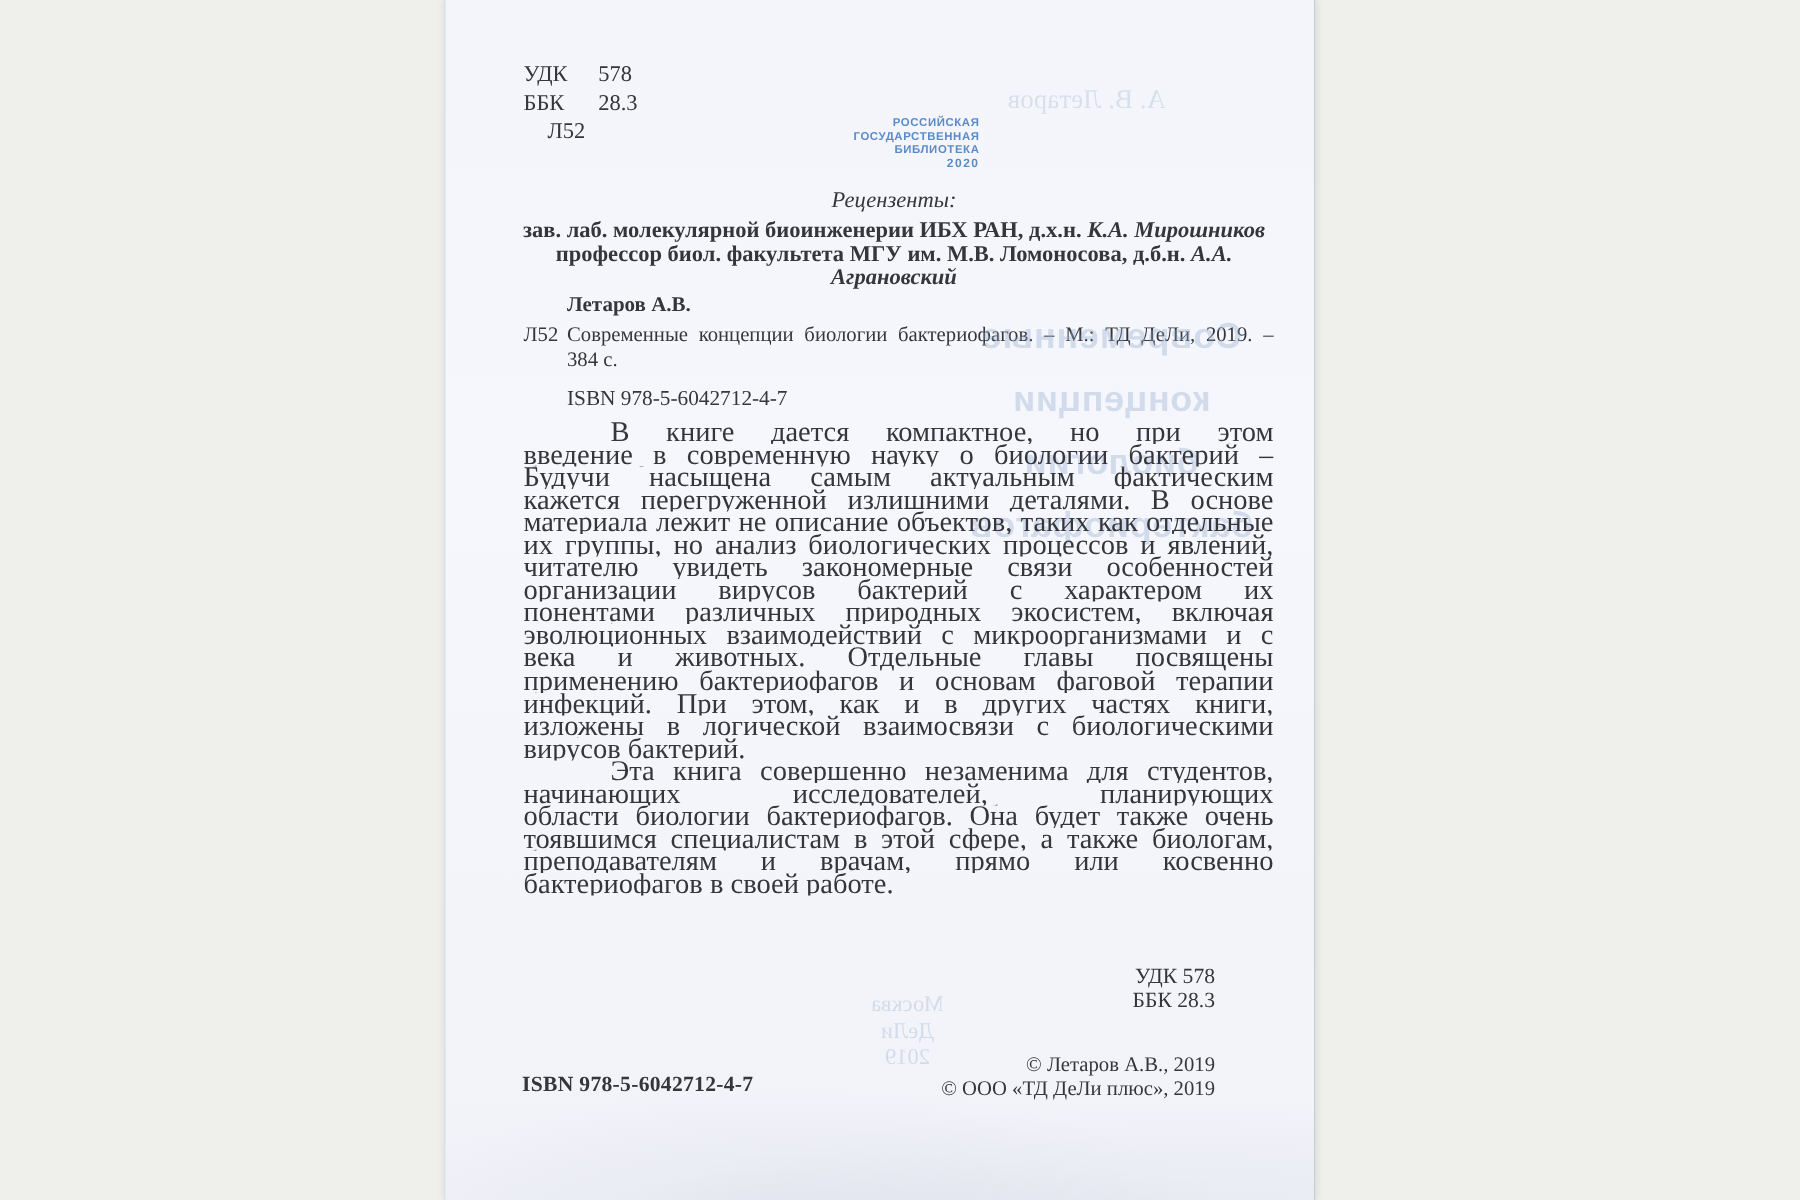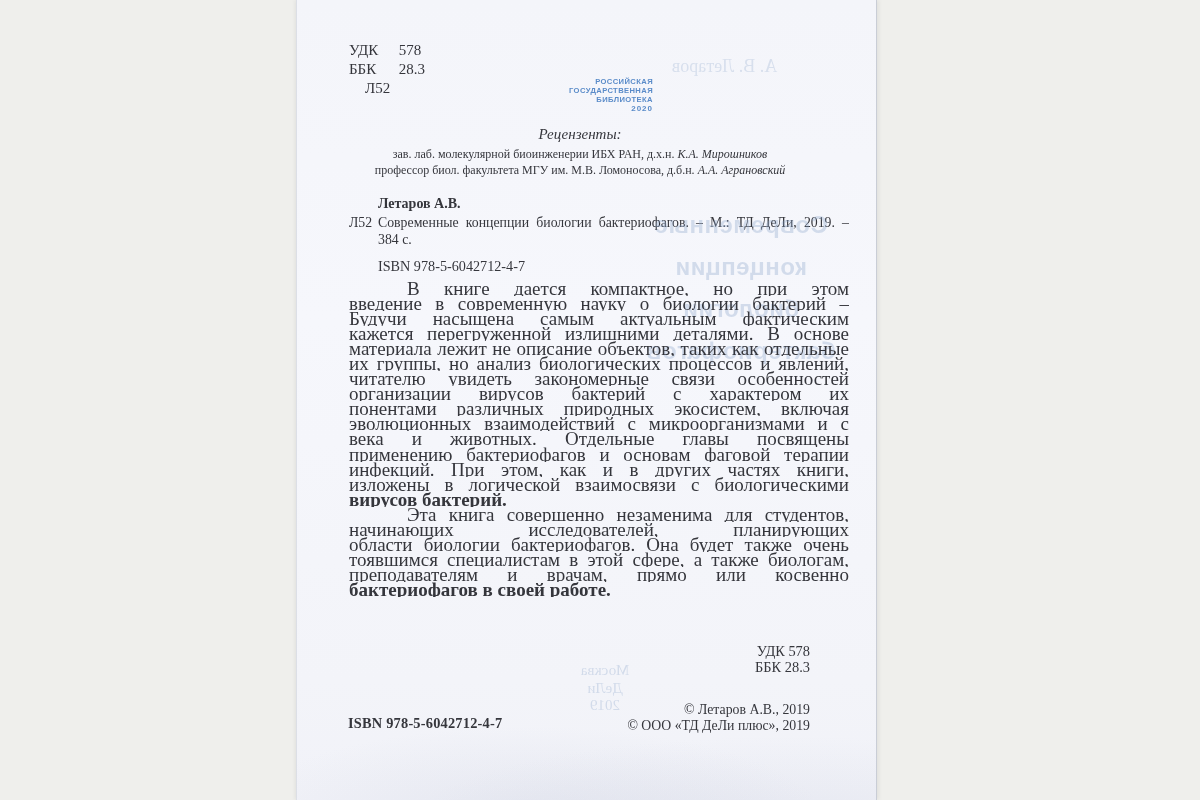--- a/index.html
+++ b/index.html
@@ -44,39 +44,39 @@
   .bleed { transform:scaleX(-1); color:#8fa8cc; pointer-events:none; }
   .bleed-author { left:340px; top:56px; width:175px; font-size:18px; opacity:0.28; text-align:center; }
   .bleed-title {
     left:308px; top:204px; width:272px; text-align:center; opacity:0.34;
     font-family:"Liberation Sans","DejaVu Sans",sans-serif;
     font-weight:bold; font-size:24px; line-height:42px; letter-spacing:0.5px;
   }
   .bleed-imprint { left:268px; top:662px; width:80px; text-align:center; font-size:15px; line-height:17.5px; opacity:0.32; }
 
   
-  .reviewers { left:18px; top:126px; width:530px; text-align:center; }
+  .reviewers { left:34px; top:126px; width:530px; text-align:center; }
   .reviewers .heading { font-style:italic; font-size:15px; margin-bottom:4px; }
-  .reviewers .row { font-size:12px; line-height:15.5px; }
+  .reviewers .row { font-size:15px; line-height:15.5px;font-weight:bold; }
   .reviewers .name { font-style:italic; }
 
   
   .author-line { left:81px; top:196px; font-size:14px; font-weight:bold; }
   .catalog { left:52px; top:215px; width:500px; font-size:13.8px; line-height:16px; }
   .catalog-row1 { display:flex; }
   .catalog-sign { width:29px; flex:none; }
   .catalog-text { flex:1; text-align:justify; text-align-last:justify; }
   .catalog-cont { margin-left:29px; margin-top:1px; }
   .isbn-top { left:81px; top:258px; font-size:14.2px; }
 
   
   .annotation { left:52px; top:281px; width:500px; font-size:19px; }
   .para .line { line-height:15.05px; height:15.05px; text-align:justify; text-align-last:justify; white-space:normal; overflow:hidden; }
   .para .line:first-child { text-indent:58px; }
-  .para .line:last-child { text-align-last:left;font-weight:bold; }
+  .para .line:last-child { text-align-last:left; }
 
   
   .bottom-codes { right:66px; top:644px; text-align:right; font-size:14.4px; line-height:15.5px; }
   .copyrights { right:66px; top:702px; text-align:right; font-size:13.8px; line-height:15.5px; }
   .isbn-bottom { left:51px; top:715px; font-size:14.4px; font-weight:bold; letter-spacing:0.2px; }
 </style>
 </head>
 <body>
 
 <div class="page">

